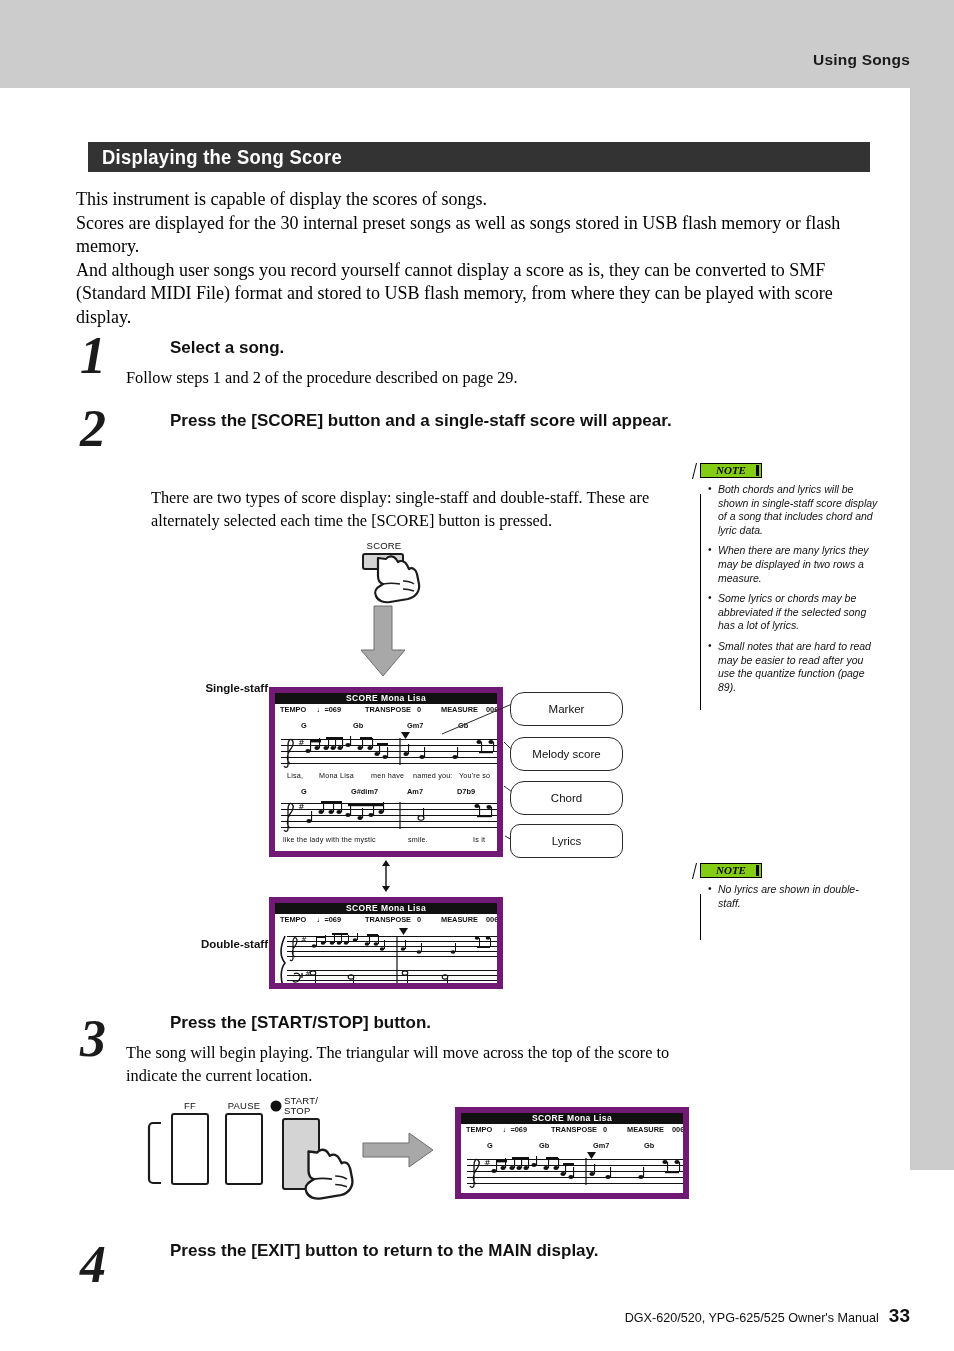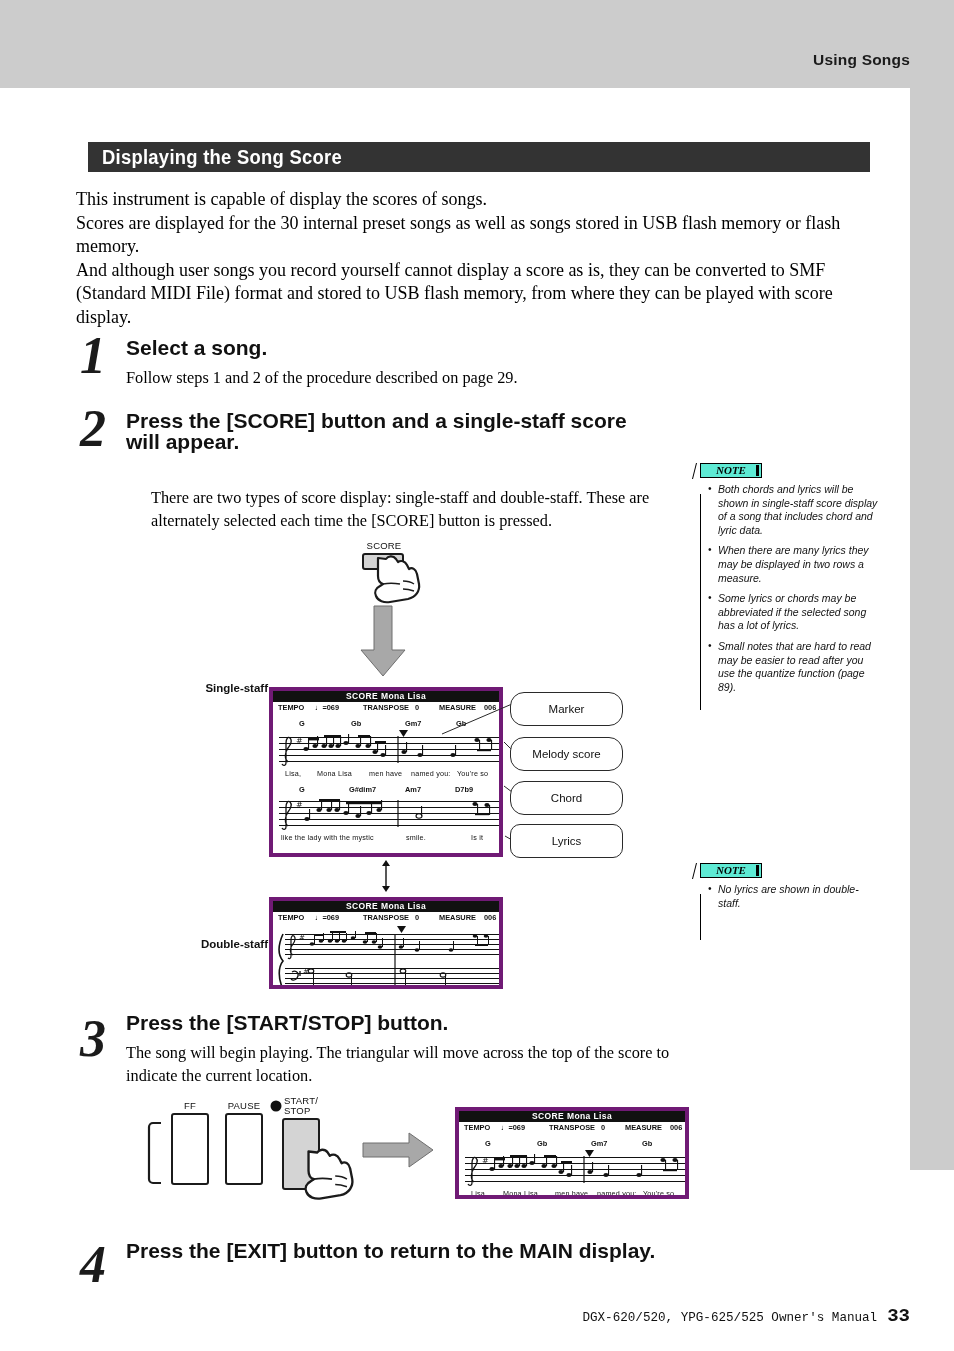--- a/index.html
+++ b/index.html
@@ -58,21 +58,21 @@
   
   .step-num {
     position:absolute;
     font-family:"Liberation Serif", serif;
     font-weight:bold; font-style:italic;
     font-size:52px; color:#1b1b1b; line-height:1;
   }
   .step-head {
     position:absolute;
     font-family:"Liberation Sans", sans-serif;
-    font-weight:bold; font-size:21px; color:#111; line-height:21px;
+    font-weight:bold; font-size:17px; color:#111; line-height:21px;margin-left:44px;
   }
   .step-body {
     position:absolute; font-size:16.3px; line-height:23px; color:#000;
   }
 
   #step1-num  { left:80px;  top:330px; }
   #step1-head { left:126px; top:337px; width:520px; }
   #step1-body { left:126px; top:366px; width:540px; }
 
   #step2-num  { left:80px;  top:403px; }
@@ -83,21 +83,21 @@
   #step3-head { left:126px; top:1012px; width:520px; }
   #step3-body { left:126px; top:1041px; width:545px; }
 
   #step4-num  { left:80px;  top:1239px; }
   #step4-head { left:126px; top:1240px; width:560px; }
 
   
   .note-box { position:absolute; }
   .note-tab {
     position:relative; width:62px; height:15px;
-    border:1px solid #000; background:#5eead4;
+    border:1px solid #000; background:#84cc16;
     font-family:"Liberation Serif", serif;
     font-weight:bold; font-style:italic; font-size:11px;
     color:#000; text-align:center; line-height:13px;
     margin-left:6px;
   }
   .note-tab::after{
     content:""; position:absolute; right:2px; top:1px;
     width:3px; height:11px; background:#000;
   }
   .note-skew {
@@ -125,21 +125,21 @@
   .lbl-tiny {
     font-family:"Liberation Sans", sans-serif;
     font-size:9.5px; color:#111; text-align:center; letter-spacing:.2px;
   }
   .panel-btn {
     background:#d4d4d4; border:2px solid #1b1b1b; border-radius:3px;
   }
 
   
   .lcd {
-    position:absolute; background:#ffffff; border:4px solid #701a75;
+    position:absolute; background:#ffffff; border:6px solid #701a75;
     overflow:hidden;
   }
   .lcd-title {
     position:absolute; left:0; top:0; width:100%; height:11px;
     background:#111; color:#fff;
     font-family:"Liberation Sans", sans-serif;
     font-size:8.5px; font-weight:bold; text-align:center; line-height:11px;
     letter-spacing:.4px;
   }
   .lcd-row {
@@ -167,21 +167,21 @@
   }
 
   .side-label {
     position:absolute; font-family:"Liberation Sans", sans-serif;
     font-weight:bold; font-size:11.5px; color:#111; text-align:right;
   }
 
   
   #footer {
     position:absolute; right:44px; bottom:24px;
-    font-family:Liberation Mono, monospace;
+    font-family:Liberation Sans, sans-serif;
     font-size:12.6px; color:#111;
     display:flex; align-items:baseline; gap:10px;text-align:right;
   }
   #footer .pageno { font-size:19px; font-weight:bold; }
 
   svg { overflow:visible; }
 </style>
 </head>
 <body>
 

